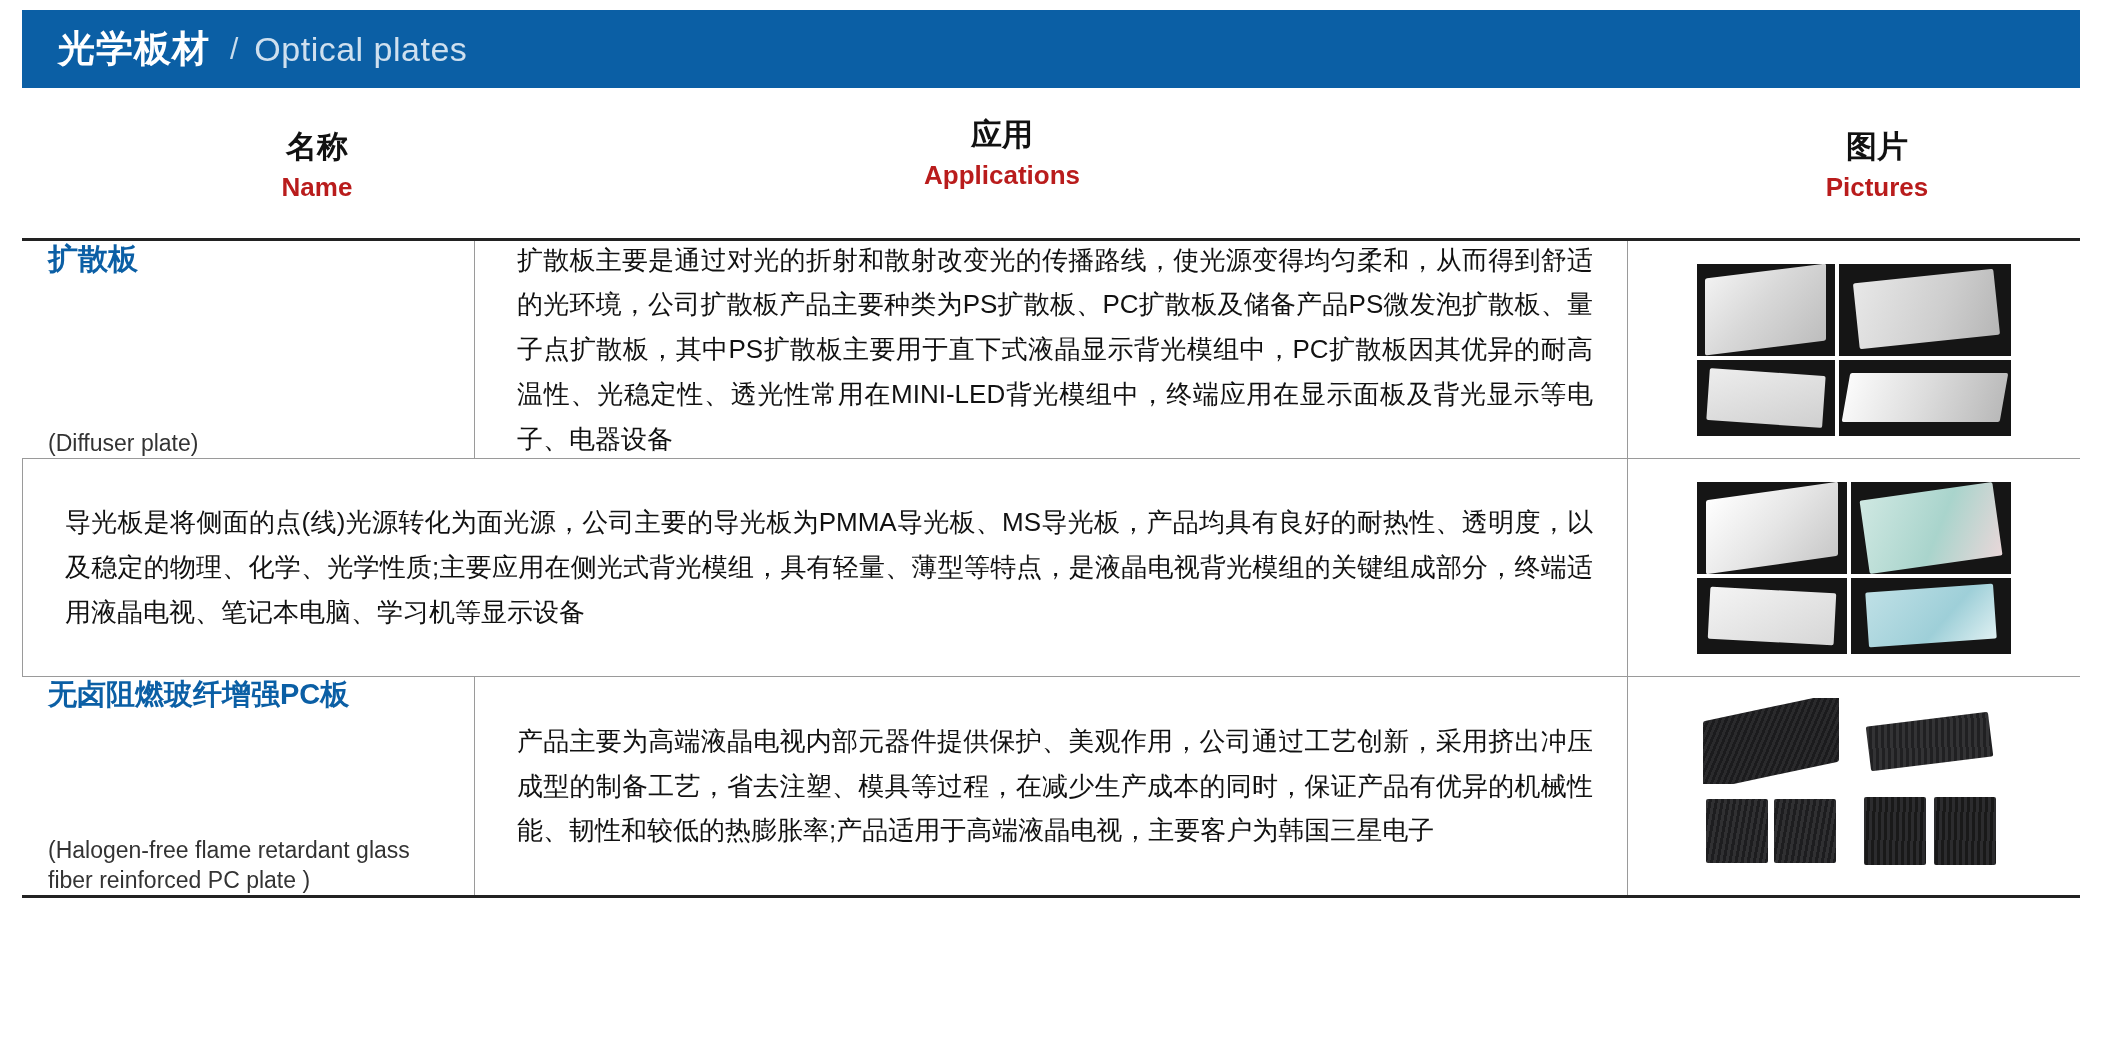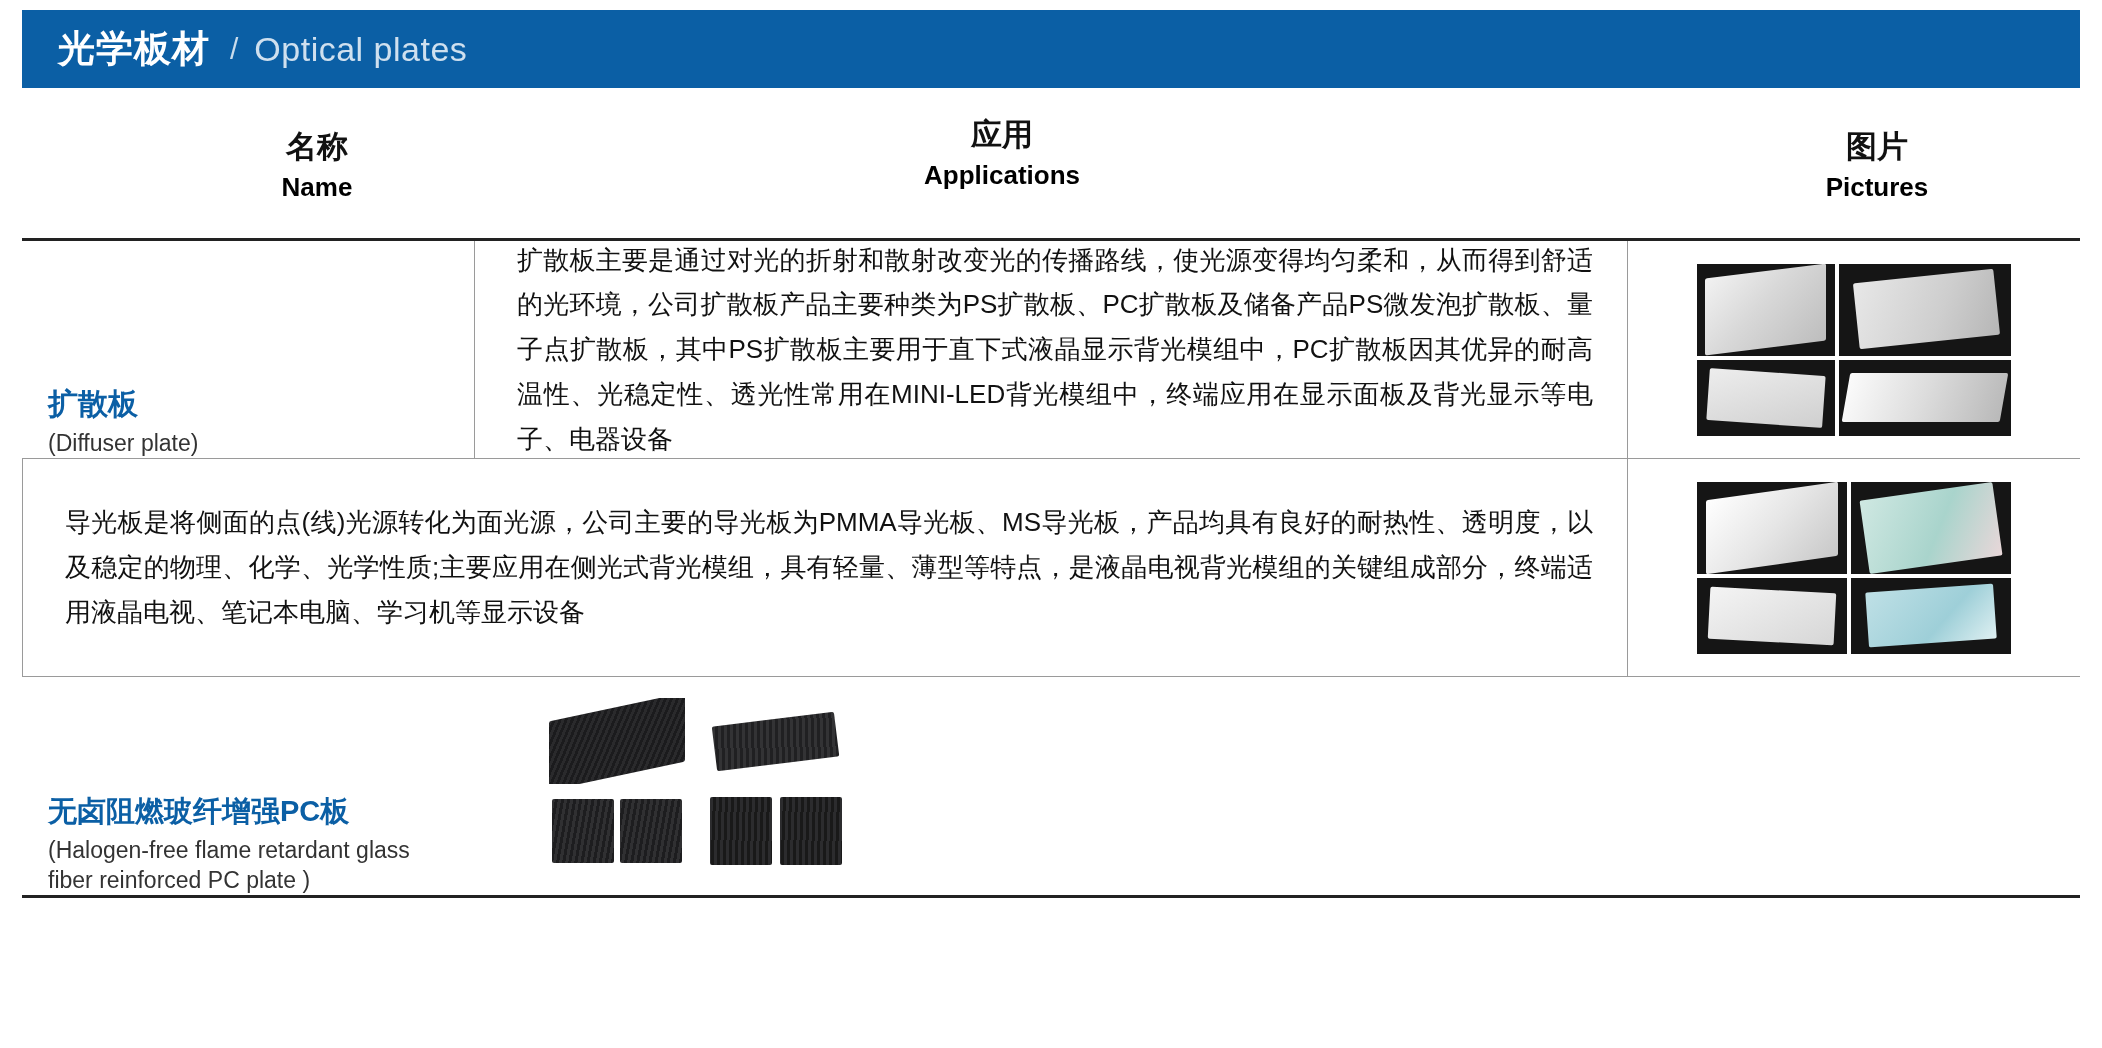--- a/index.html
+++ b/index.html
@@ -69,21 +69,21 @@
   }
   .col-head .cn {
     font-size: 31px;
     font-weight: bold;
     color: #111111;
     display: block;
   }
   .col-head .en {
     font-size: 26px;
     font-weight: bold;
-    color: #000000;
+    color: #b91c1c;
     display: block;
     margin-top: 4px;
   }
   .ch-name { left: 130px; top: 18px; width: 330px; }
   .ch-app  { left: 810px; top: 6px; width: 340px; }
   .ch-pic  { left: 1690px; top: 18px; width: 330px; }
 
   
   .table {
     position: absolute;
@@ -101,21 +101,21 @@
   }
   .row:last-child { border-bottom: none; }
 
   .cell-name {
     width: 452px;
     flex: 0 0 452px;
     box-sizing: border-box;
     padding: 0 26px 0 26px;
     display: flex;
     flex-direction: column;
-    justify-content: flex-end;
+    justify-content: space-between;
   }
   .name-cn {
     color: #0b5fa5;
     font-weight: bold;
     font-size: 30px;
     line-height: 1.2;
   }
   .name-cn.small { font-size: 29px; }
   .name-en {
     color: #333333;
@@ -332,20 +332,23 @@
             </div>
         </div>
       </div>
     </div>
 
     <div class="row" style="height:218px;">
       <div class="cell-name">
         <span class="name-cn small">无卤阻燃玻纤增强PC板</span>
         <span class="name-en">(Halogen-free flame retardant glass fiber reinforced PC plate )</span>
       </div>
+      <div class="cell-app">
+        <div class="app-text">产品主要为高端液晶电视内部元器件提供保护、美观作用，公司通过工艺创新，采用挤出冲压成型的制备工艺，省去注塑、模具等过程，在减少生产成本的同时，保证产品有优异的机械性能、韧性和较低的热膨胀率;产品适用于高端液晶电视，主要客户为韩国三星电子</div>
+      </div>
       <div class="cell-pic">
         <div class="mosaic mosaic-3">
           <div class="tile t1">
               <div class="plate"></div>
             </div>
           <div class="tile t2">
               <div class="plate"></div>
             </div>
           <div class="tile t3">
               <div class="p"></div>

